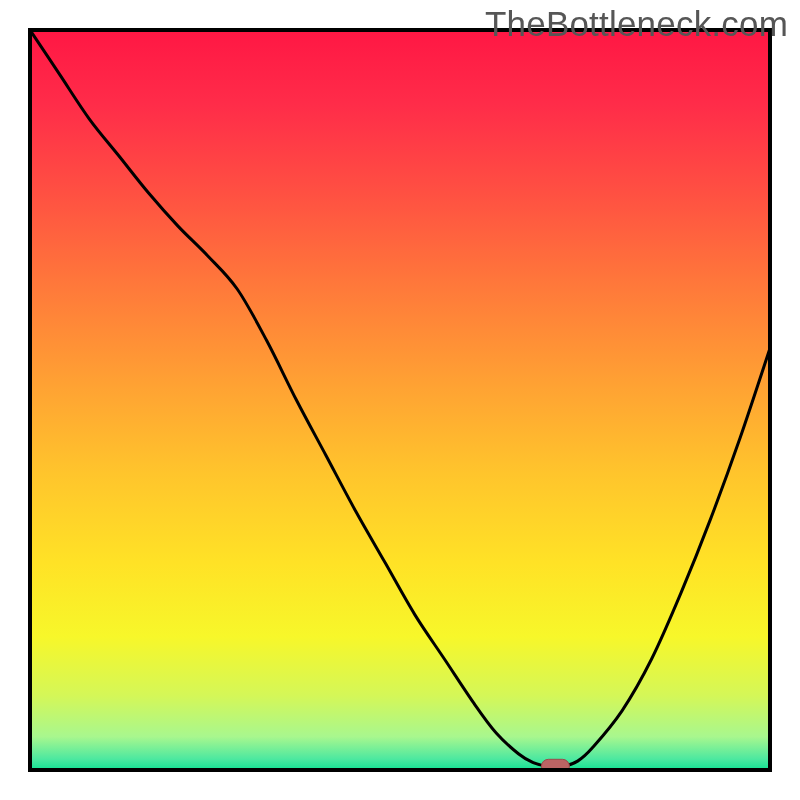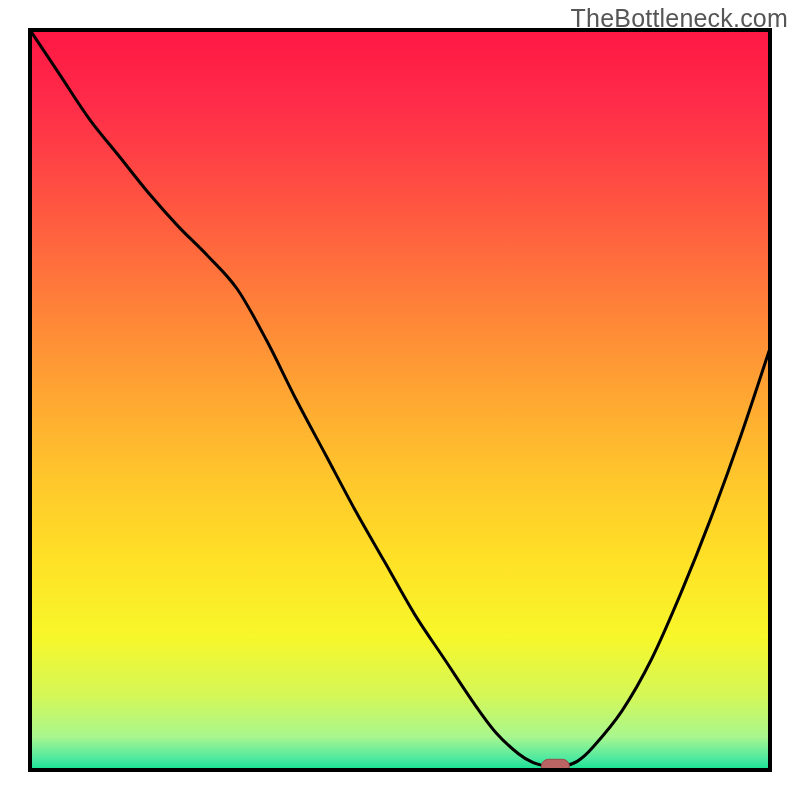--- a/index.html
+++ b/index.html
@@ -13,21 +13,21 @@
   }
   .frame {
     position: relative;
     width: 800px;
     height: 800px;
   }
   .watermark {
     position: absolute;
     top: 4px;
     right: 12px;
-    font-size: 25px;
+    font-size: 35px;
     font-weight: 500;
     color: #565656;
     letter-spacing: 0.2px;
     z-index: 10;
   }
   svg {
     position: absolute;
     top: 0;
     left: 0;
   }

